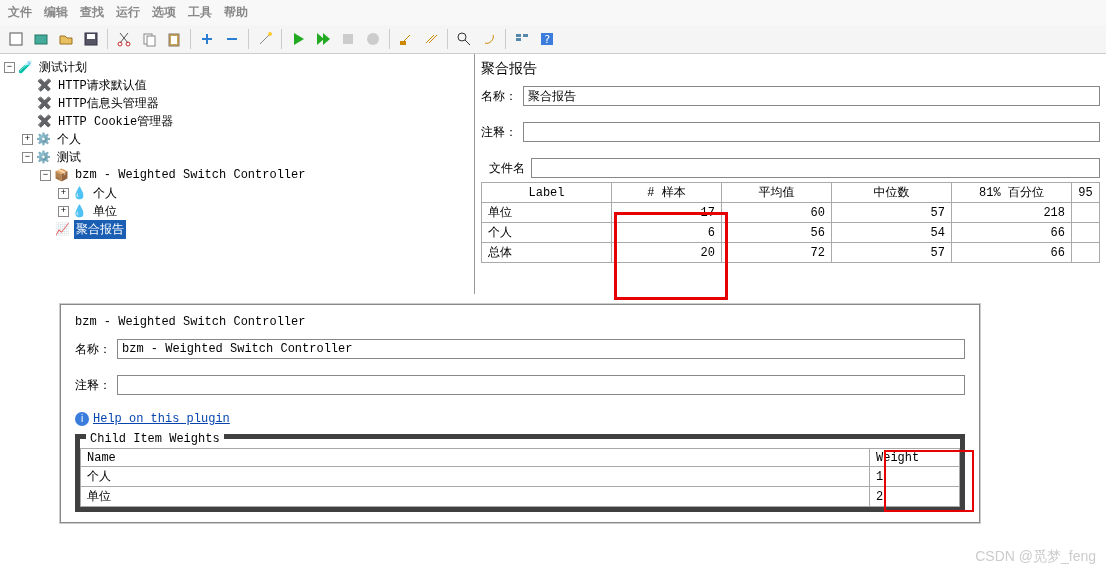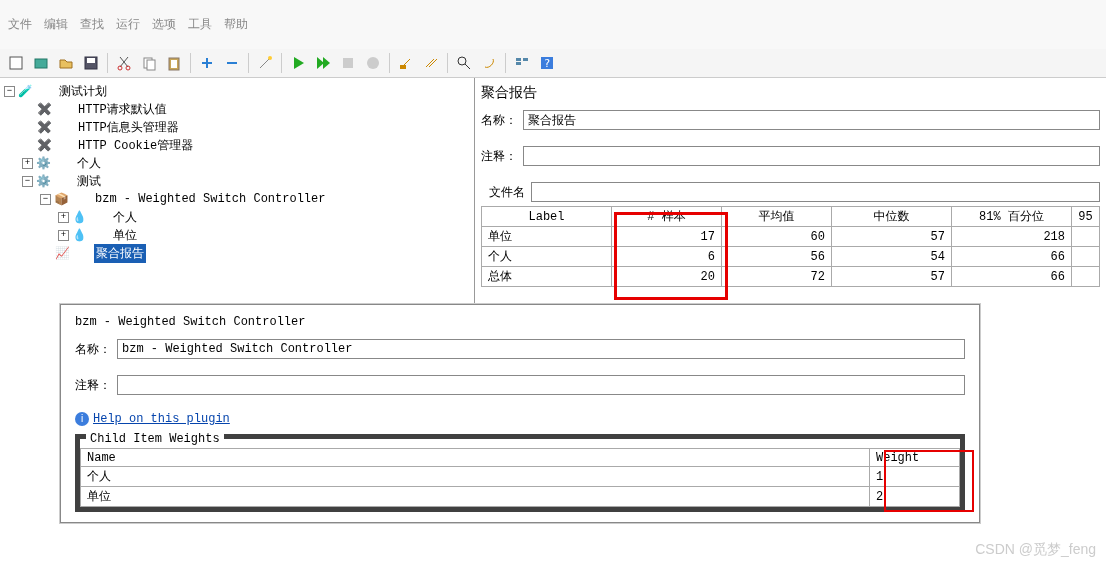--- a/index.html
+++ b/index.html
@@ -1,31 +1,31 @@
 <!DOCTYPE html>
 <html><head>
   <meta charset="utf-8">
   <style>
     * { box-sizing: border-box; margin: 0; padding: 0; }
     body { font-family: "SimSun", "宋体", monospace; font-size: 12px; background: #fff; width: 1106px; height: 574px; overflow: hidden; position: relative; }
     
-    .menubar { display: flex; gap: 12px; padding: 16px 8px; color: #888; background: #f8f8f8; }
+    .menubar { display: flex; gap: 12px; padding: 4px 8px; color: #888; background: #f8f8f8; font-weight: bold; }
     .menubar span { cursor: default; }
     
     .toolbar { display: flex; align-items: center; gap: 3px; padding: 3px 5px; background: #f5f5f5; border-bottom: 1px solid #ccc; }
     .toolbar .tb-btn { width: 22px; height: 22px; display: flex; align-items: center; justify-content: center; border: 1px solid transparent; cursor: pointer; }
     .toolbar .sep { width: 1px; height: 20px; background: #ccc; margin: 0 2px; }
     
     .main-area { display: flex; height: 240px; }
     .tree-panel { width: 475px; border-right: 1px solid #999; padding: 4px; overflow: auto; }
     .tree-node { display: flex; align-items: center; height: 18px; white-space: nowrap; font-family: "Courier New", monospace; }
     .tree-node .expander { width: 11px; height: 11px; border: 1px solid #888; font-size: 9px; line-height: 9px; text-align: center; margin-right: 3px; cursor: pointer; background: #fff; }
     .tree-node .noexp { width: 15px; }
     .tree-node .icon { width: 16px; height: 16px; margin-right: 3px; display:inline-flex; align-items:center; justify-content:center; }
-    .tree-node .label { padding: 1px 2px; margin-left: 20px; }
+    .tree-node .label { padding: 1px 2px; }
     .tree-node .label.selected { background: #1a5fb4; color: #fff; }
     .ind1 { padding-left: 18px; }
     .ind2 { padding-left: 36px; }
     .ind3 { padding-left: 54px; }
     
     .right-panel { flex: 1; padding: 6px 6px 0 6px; }
     .panel-title { font-size: 14px; margin-bottom: 8px; }
     .form-row { display: flex; align-items: center; margin-bottom: 16px; gap: 6px; }
     .form-row label { white-space: nowrap; }
     .form-row input { flex: 1; border: 1px solid #888; height: 20px; padding: 2px 4px; font-family: inherit; font-size: 12px; }
@@ -48,21 +48,21 @@
     .help-link { color: #0645ad; text-decoration: underline; font-family: "Courier New", monospace; cursor: pointer; }
     .info-icon { display:inline-block; width:14px; height:14px; border-radius:50%; background:#3b7ddd; color:#fff; font-size:10px; text-align:center; line-height:14px; margin-right:4px; font-family: sans-serif; }
     .weights-box { border: 5px solid #404040; margin-top: 6px; }
     .weights-title { position: relative; top: -8px; left: 6px; background: #fff; padding: 0 4px; font-family: "Courier New", monospace; }
     .weights-table { width: 100%; border-collapse: collapse; font-family: Liberation Mono, monospace; margin-top: -6px; }
     .weights-table th, .weights-table td { border: 1px solid #aaa; padding: 1px 6px; height: 18px; text-align: left; font-weight: normal; }
     .weights-table th.wcol, .weights-table td.wcol { width: 90px; }
     
     .highlight-weight { position: absolute; border: 2px solid #e60000; pointer-events: none; }
     
-    .watermark { position: absolute; right: 10px; bottom: 15px; color: #ccc; font-size: 14px; font-family: sans-serif; }
+    .watermark { position: absolute; right: 10px; bottom: 8px; color: #ccc; font-size: 14px; font-family: sans-serif; }
   </style>
 </head>
 <body>
 
 <div class="menubar">
   <span>文件</span>
   <span>编辑</span>
   <span>查找</span>
   <span>运行</span>
   <span>选项</span>

